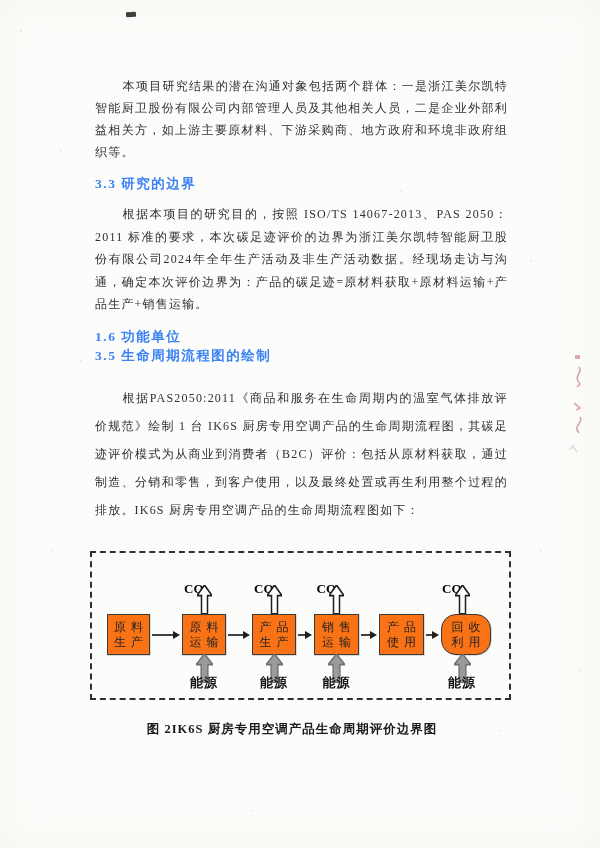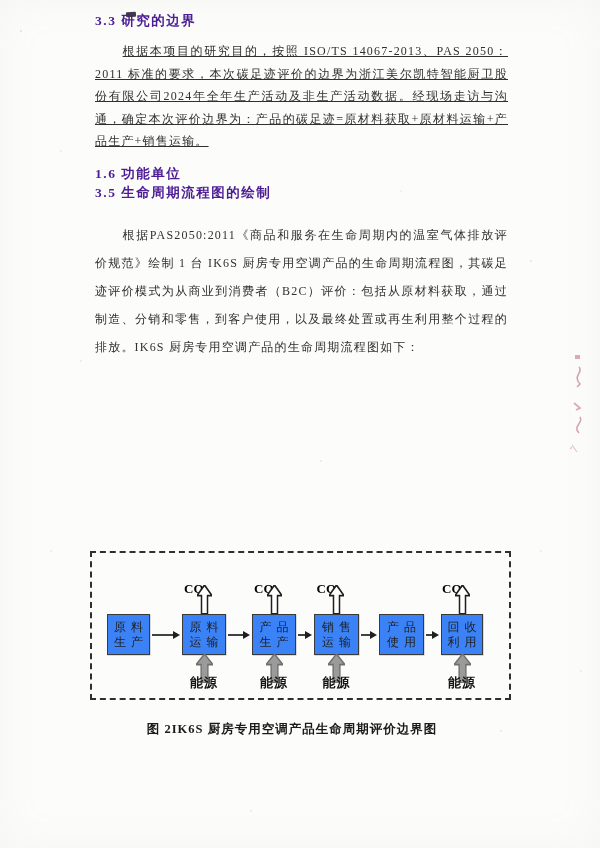--- a/index.html
+++ b/index.html
@@ -35,38 +35,38 @@
   p.body {
     font-size:12px; letter-spacing:1.2px;
     text-align:justify; color:#303030;
   }
   p.indent { text-indent:2.3em; }
   .lh22 { line-height:22px; }
   .lh225 { line-height:22.5px; }
   .lh28 { line-height:28px; }
   h3.sec {
     font-size:13.5px; font-weight:bold; letter-spacing:1.5px;
-    color:#4c1d95; line-height:19px;
+    color:#3b82f6; line-height:19px;
   }
   .m-intro { margin-top:75px; }
   .m-h1 { margin-top:11px; }
-  .m-b1 { margin-top:10px;text-decoration:underline; }
+  .m-b1 { margin-top:10px; }
   .m-h2 { margin-top:11px; }
   .m-b2 { margin-top:5px; }
   .m-h3 { margin-top:0; }
   .m-b3 { margin-top:19px; }
 
   
   .diagram {
     position:absolute; left:90px; top:551px; width:421px; height:149px;
     border:2px dashed #2f2f2f;
   }
   .stage-box {
     position:absolute; top:61px; height:41px;
-    border:1.4px solid #3a3a3a; background:#3b82f6;
+    border:1.4px solid #3a3a3a; background:#f97316;
     display:flex; flex-direction:column; align-items:center; justify-content:center;
     box-shadow:0.5px 0.5px 0 rgba(60,60,60,.35);
   }
   .box-line {
     font-size:12px; line-height:15px; color:#222;
     letter-spacing:5px; margin-right:-5px; white-space:nowrap;
   }
   .co2-label {
     position:absolute; top:28px; width:40px; text-align:left;
     font-size:13px; font-weight:bold; color:#000000; letter-spacing:0;
@@ -84,20 +84,21 @@
   .redmarks { position:absolute; left:560px; top:345px; }
 </style>
 </head>
 <body>
 
 <div class="page">
   <div class="noise"></div>
   <div class="speck"></div>
 
   <div class="content">
+    <p class="body lh22 indent m-intro">本项目研究结果的潜在沟通对象包括两个群体：一是浙江美尔凯特智能厨卫股份有限公司内部管理人员及其他相关人员，二是企业外部利益相关方，如上游主要原材料、下游采购商、地方政府和环境非政府组织等。</p>
 
     <h3 class="sec m-h1">3.3 研究的边界</h3>
     <p class="body lh225 indent m-b1">根据本项目的研究目的，按照 ISO/TS 14067-2013、PAS 2050：2011 标准的要求，本次碳足迹评价的边界为浙江美尔凯特智能厨卫股份有限公司2024年全年生产活动及非生产活动数据。经现场走访与沟通，确定本次评价边界为：产品的碳足迹=原材料获取+原材料运输+产品生产+销售运输。</p>
 
     <h3 class="sec m-h2">1.6 功能单位</h3>
 
     <h3 class="sec m-h3">3.5 生命周期流程图的绘制</h3>
     <p class="body lh28 indent m-b3">根据PAS2050:2011《商品和服务在生命周期内的温室气体排放评价规范》绘制 1 台 IK6S 厨房专用空调产品的生命周期流程图，其碳足迹评价模式为从商业到消费者（B2C）评价：包括从原材料获取，通过制造、分销和零售，到客户使用，以及最终处置或再生利用整个过程的排放。IK6S 厨房专用空调产品的生命周期流程图如下：</p>
   </div>
 
@@ -159,21 +160,21 @@
         <polygon points="9,1 16,5 9,9" fill="#1f1f1f"></polygon>
       </svg>
       <div class="stage-box" style="left: 287px; width: 45px;">
         <span class="box-line">产品</span>
         <span class="box-line">使用</span>
       </div>
       <svg class="arrow-svg" width="13" height="10" style="left: 334px; top: 76.5px;">
         <line x1="0" y1="5" x2="7" y2="5" stroke="#1f1f1f" stroke-width="1.7"></line>
         <polygon points="6,1 13,5 6,9" fill="#1f1f1f"></polygon>
       </svg>
-      <div class="stage-box" style="left: 349px; width: 42px;">
+      <div class="stage-box" style="left: 349px; width: 50px; border-radius: 15px;">
         <span class="box-line">回收</span>
         <span class="box-line">利用</span>
       </div>
       <div class="co2-label" style="left: 350px;">CO₂</div>
       <svg width="15" height="29" viewBox="0 0 20 30" preserveAspectRatio="none" class="arrow-svg" style="left: 362.5px; top: 32px;">
         <polygon points="10,0 20,11 14,11 14,30 6,30 6,11 0,11" fill="#ffffff" stroke="#1f1f1f" stroke-width="2"></polygon>
       </svg>
       <svg width="17" height="29" viewBox="0 0 20 30" preserveAspectRatio="none" class="arrow-svg" style="left: 361.5px; top: 101px;">
         <polygon points="10,0 20,11 14,11 14,30 6,30 6,11 0,11" fill="#9b9b9b" stroke="#6f6f6f" stroke-width="1.6"></polygon>
       </svg>

